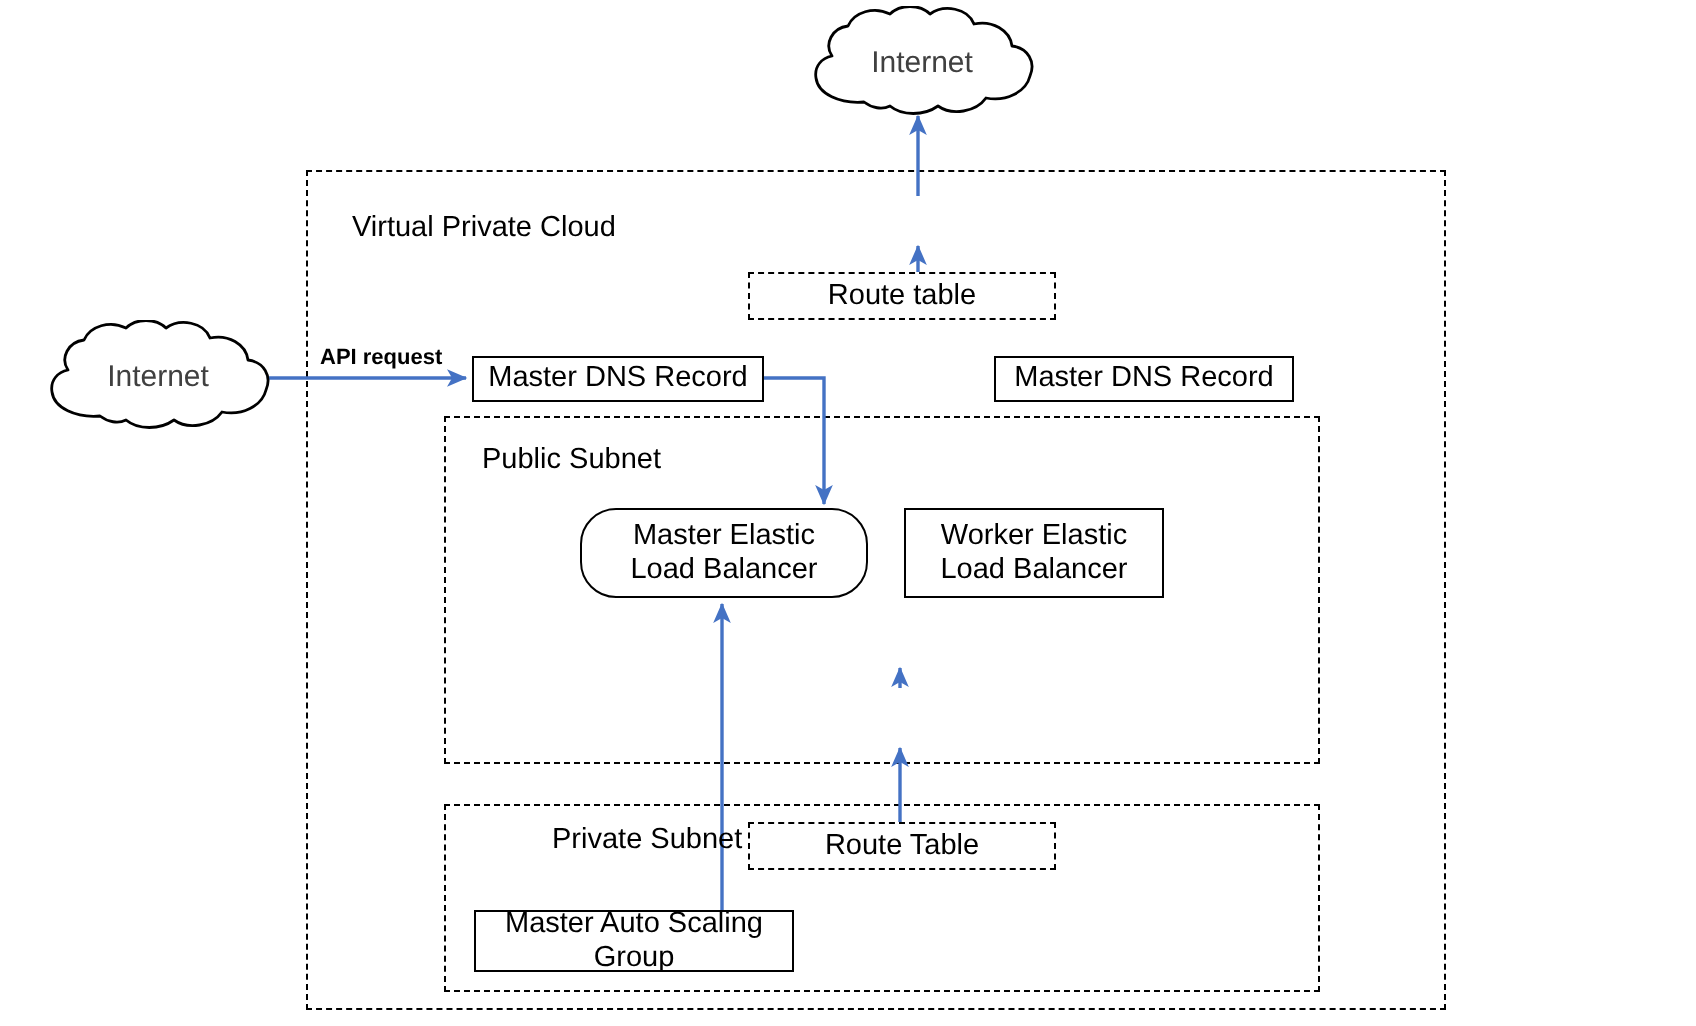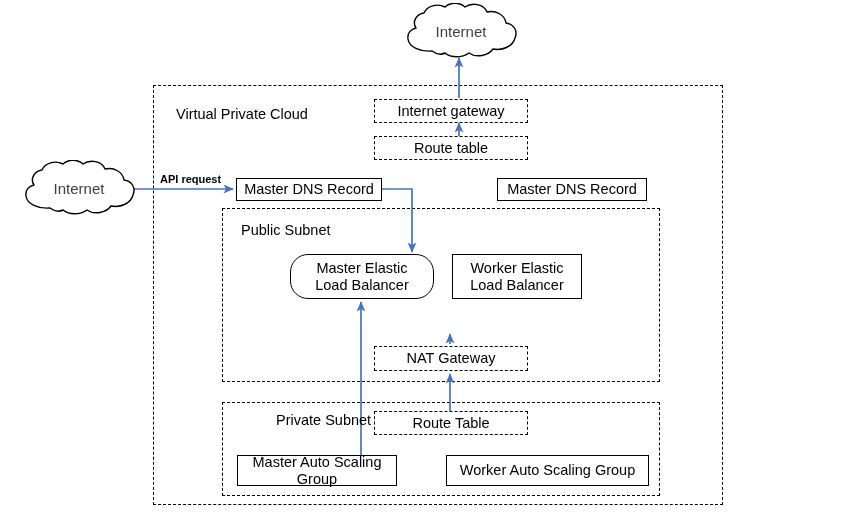--- a/index.html
+++ b/index.html
@@ -154,38 +154,35 @@
 
   <div class="container" style="left:153px; top:85px; width:570px; height:420px;"></div>
   <div class="container-label" style="left:176px; top:106px;">Virtual Private Cloud</div>
 
   <div class="container" style="left:222px; top:208px; width:438px; height:174px;"></div>
   <div class="container-label" style="left:241px; top:222px;">Public Subnet</div>
 
   <div class="container" style="left:222px; top:402px; width:438px; height:94px;"></div>
   <div class="container-label" style="left:248px; top:412px;margin-left:28px;">Private Subnet</div>
 
-  <div class="node dashed-box" style="left:374px; top:99px; width:154px; height:24px;">Internet gateway</div>
 
   <div class="node dashed-box" style="left:374px; top:136px; width:154px; height:24px;">Route table</div>
 
   <div class="node solid-box" style="left:236px; top:178px; width:146px; height:23px;">Master DNS Record</div>
 
   <div class="node solid-box" style="left:497px; top:178px; width:150px; height:23px;">Master DNS Record</div>
 
   <div class="node solid-box" style="left:290px; top:254px; width:144px; height:45px;border-radius:18px;">Master Elastic
 Load Balancer</div>
 
   <div class="node solid-box" style="left:452px; top:254px; width:130px; height:45px;">Worker Elastic
 Load Balancer</div>
 
 
-  <div class="node dashed-box" style="left:374px; top:346px; width:154px; height:25px;">NAT Gateway</div>
 
   <div class="node dashed-box" style="left:374px; top:411px; width:154px; height:24px;">Route Table</div>
 
   <div class="node solid-box" style="left:237px; top:455px; width:160px; height:31px;">Master Auto Scaling Group</div>
 
-  <div class="node solid-box" style="left:446px; top:455px; width:203px; height:31px;">Worker Auto Scaling Group</div>
 
   <div class="edge-label" style="left:160px; top:173px;">API request</div>
 
 </div>
 
 </body></html>

